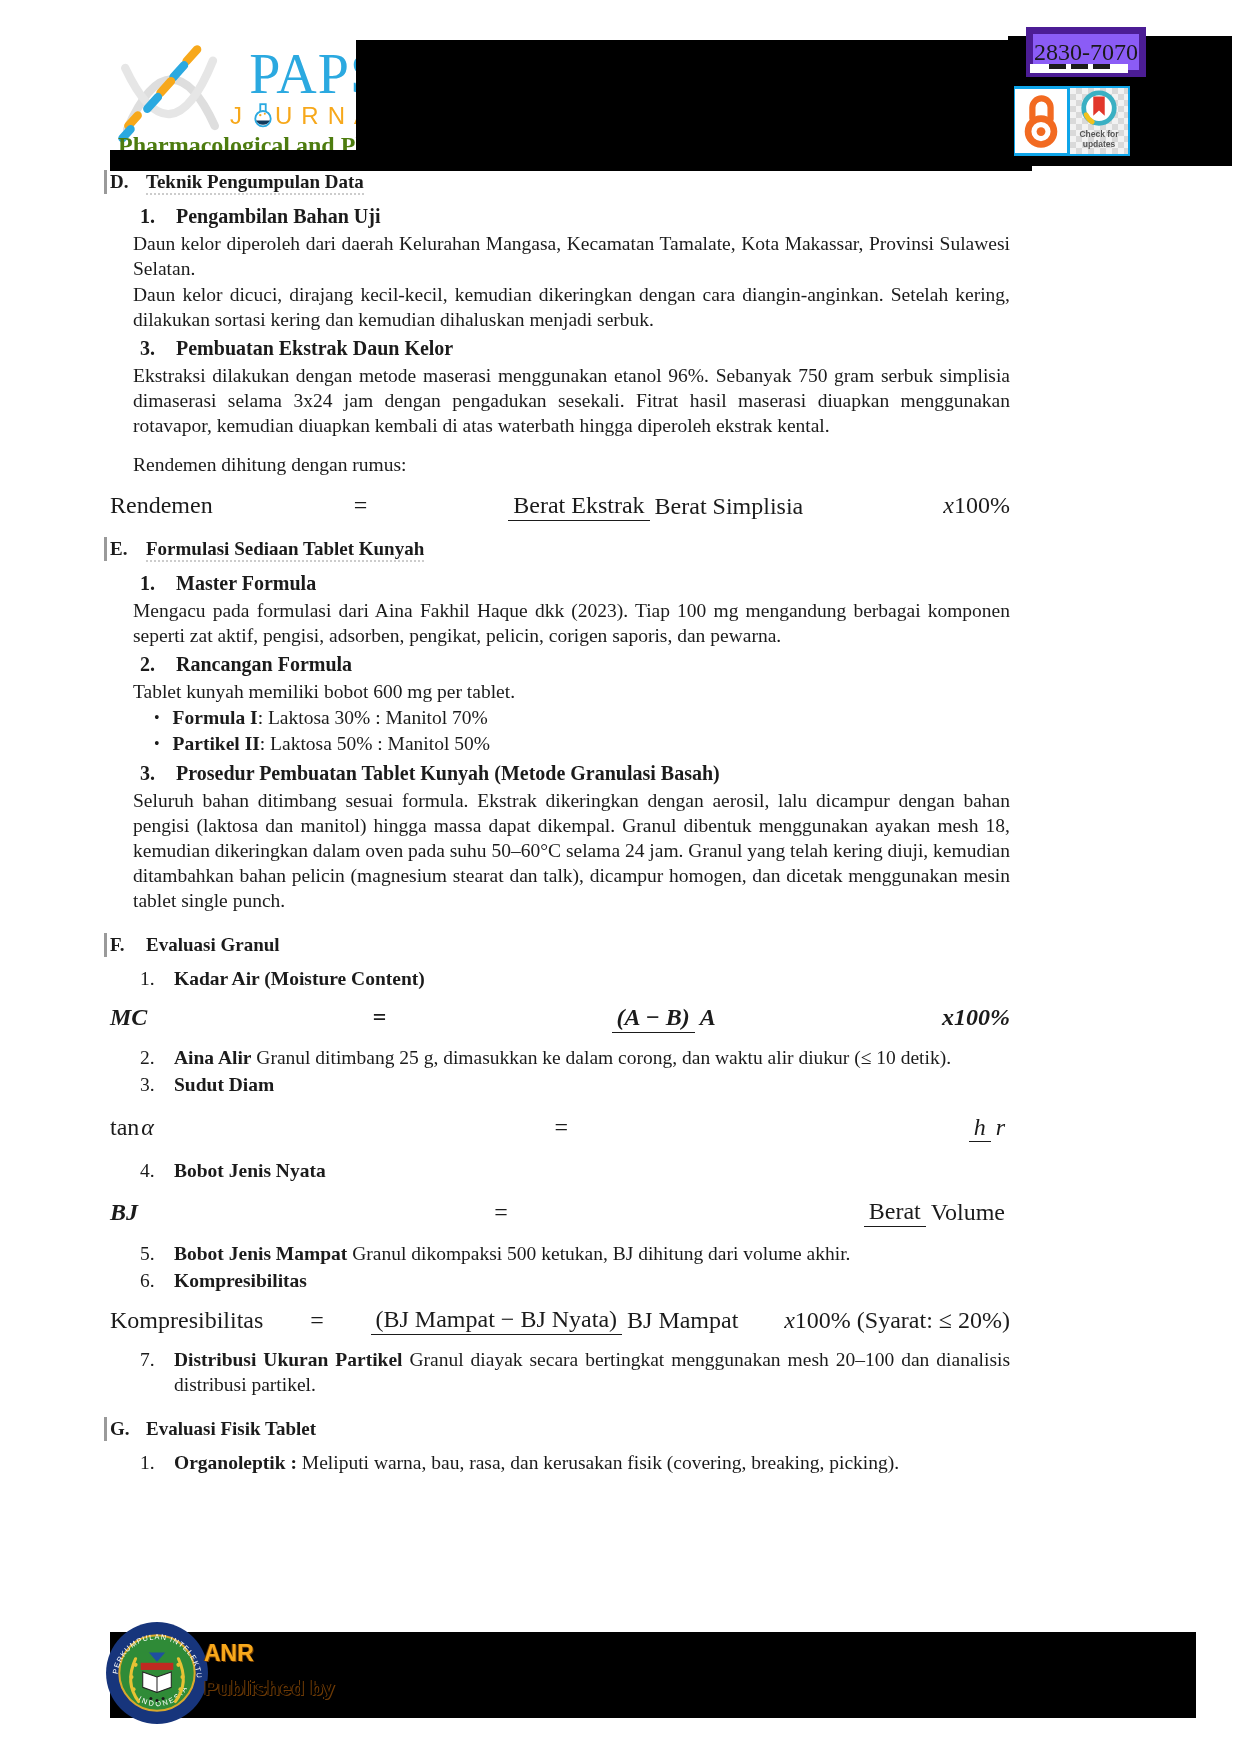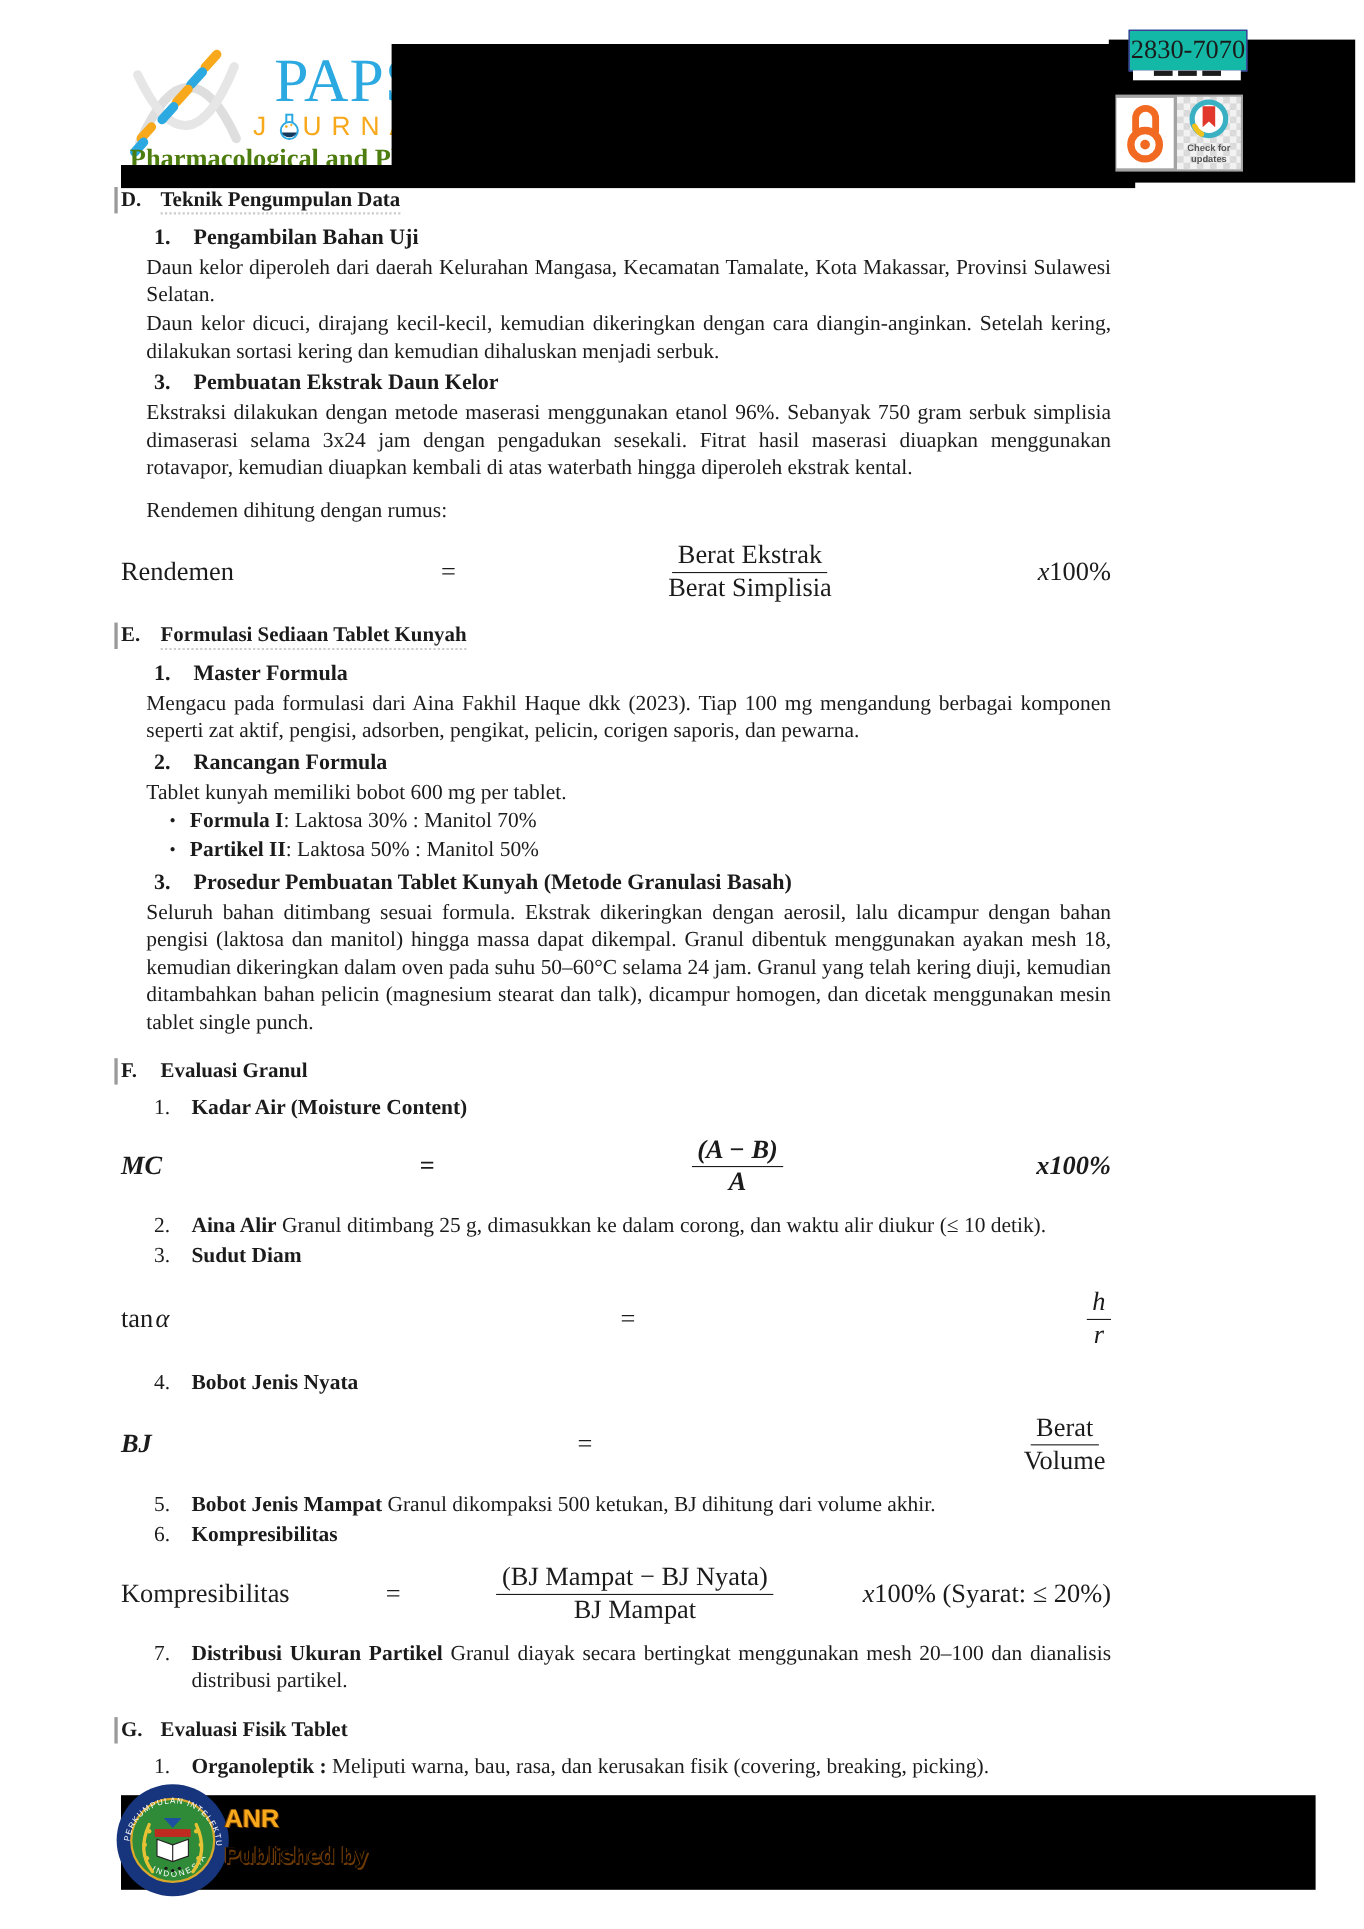--- a/index.html
+++ b/index.html
@@ -11,27 +11,27 @@
   .logo-text{display:flex;flex-direction:column;align-items:center;margin-top:14px;}
   .paps{font-family:"Liberation Serif",serif;font-size:56px;line-height:52px;color:#2ba9e0;letter-spacing:1px;}
   .journal{display:flex;align-items:center;font-family:"Liberation Sans",sans-serif;
            font-size:24px;color:#f7a81b;letter-spacing:9px;margin-top:2px;}
   .partial-title{position:absolute;left:118px;top:132px;width:260px;height:21px;overflow:hidden;
                  font-weight:bold;font-size:24px;line-height:26px;color:#4d7c0f;}
   .redact{position:absolute;background:#000;}
   .r-a{left:356px;top:40px;width:676px;height:112px;}
   .r-b{left:110px;top:150px;width:922px;height:21px;}
   .r-r{left:1008px;top:36px;width:224px;height:130px;}
-  .issn-box{position:absolute;left:1026px;top:27px;width:106px;height:36px;background:#14b8a6;
-            border:1px solid #4c1d95;display:flex;align-items:center;justify-content:center;
+  .issn-box{position:absolute;left:1026px;top:27px;width:106px;height:36px;background:#8b5cf6;
+            border:7px solid #4c1d95;display:flex;align-items:center;justify-content:center;
             font-size:24px;color:#1a1a1a;}
   .issn-frag{position:absolute;left:1030px;top:64px;width:98px;height:9px;background:#fff;
              display:flex;align-items:flex-start;justify-content:center;gap:5px;overflow:hidden;}
   .issn-frag i{display:block;width:17px;height:5px;background:#1c1c1c;}
-  .badges{position:absolute;left:1014px;top:86px;width:114px;height:68px;background:#a3a3a3;
+  .badges{position:absolute;left:1014px;top:86px;width:114px;height:68px;background:#0ea5e9;
           display:flex;gap:3px;align-items:center;padding:1px;}
   .oa-badge{width:52px;height:64px;display:flex;align-items:center;justify-content:center;background:#fff;}
   .cm-badge{width:58px;height:66px;display:flex;flex-direction:column;align-items:center;
             background-image:linear-gradient(45deg,#d9d9d9 25%,transparent 25%,transparent 75%,#d9d9d9 75%),
                              linear-gradient(45deg,#d9d9d9 25%,#f2f2f2 25%,#f2f2f2 75%,#d9d9d9 75%);
             background-size:12px 12px;background-position:0 0,6px 6px;}
   .cm-text{font-family:"Liberation Sans",sans-serif;font-size:8.5px;line-height:9.5px;color:#555;
            text-align:center;font-weight:bold;}
 
   
@@ -43,21 +43,21 @@
   .sub-head{font-weight:bold;font-size:20px;padding-left:30px;margin:3px 0 2px 0;line-height:26px;}
   .sub-num{display:inline-block;width:36px;}
   p.body{margin:0 0 1px 0;padding-left:23px;text-align:justify;}
   .intro{margin:14px 0;padding-left:23px;}
   .bullet{display:flex;padding-left:44px;gap:13px;line-height:26px;}
   .bullet .dot{font-size:16px;}
   .fitem{display:flex;padding-left:30px;margin:2px 0;}
   .fnum{flex:none;width:34px;}
   .ftext{flex:1;text-align:justify;}
   .formula{display:flex;justify-content:space-between;align-items:center;gap:9px;font-size:24px;margin:12px 0;}
-  .frac{display:inline-flex;flex-direction:column;align-items:center;line-height:1.2;}
+  .frac{display:inline-flex;align-items:center;line-height:1.2;}
   .frac .fnu{padding:0 5px;border-bottom:1.7px solid #1b1b1b;}
   .frac .fde{padding:0 5px;}
   .f-bold{font-weight:bold;font-style:italic;}
   .f-bold .frac{font-style:italic;}
   .ital{font-style:italic;}
   .bj-lhs{font-weight:bold;font-style:italic;}
 
   
   .footer-bar{position:absolute;left:110px;top:1632px;width:1086px;height:86px;background:#000;}
   .emblem{position:absolute;left:104px;top:1620px;width:106px;height:106px;z-index:3;}

